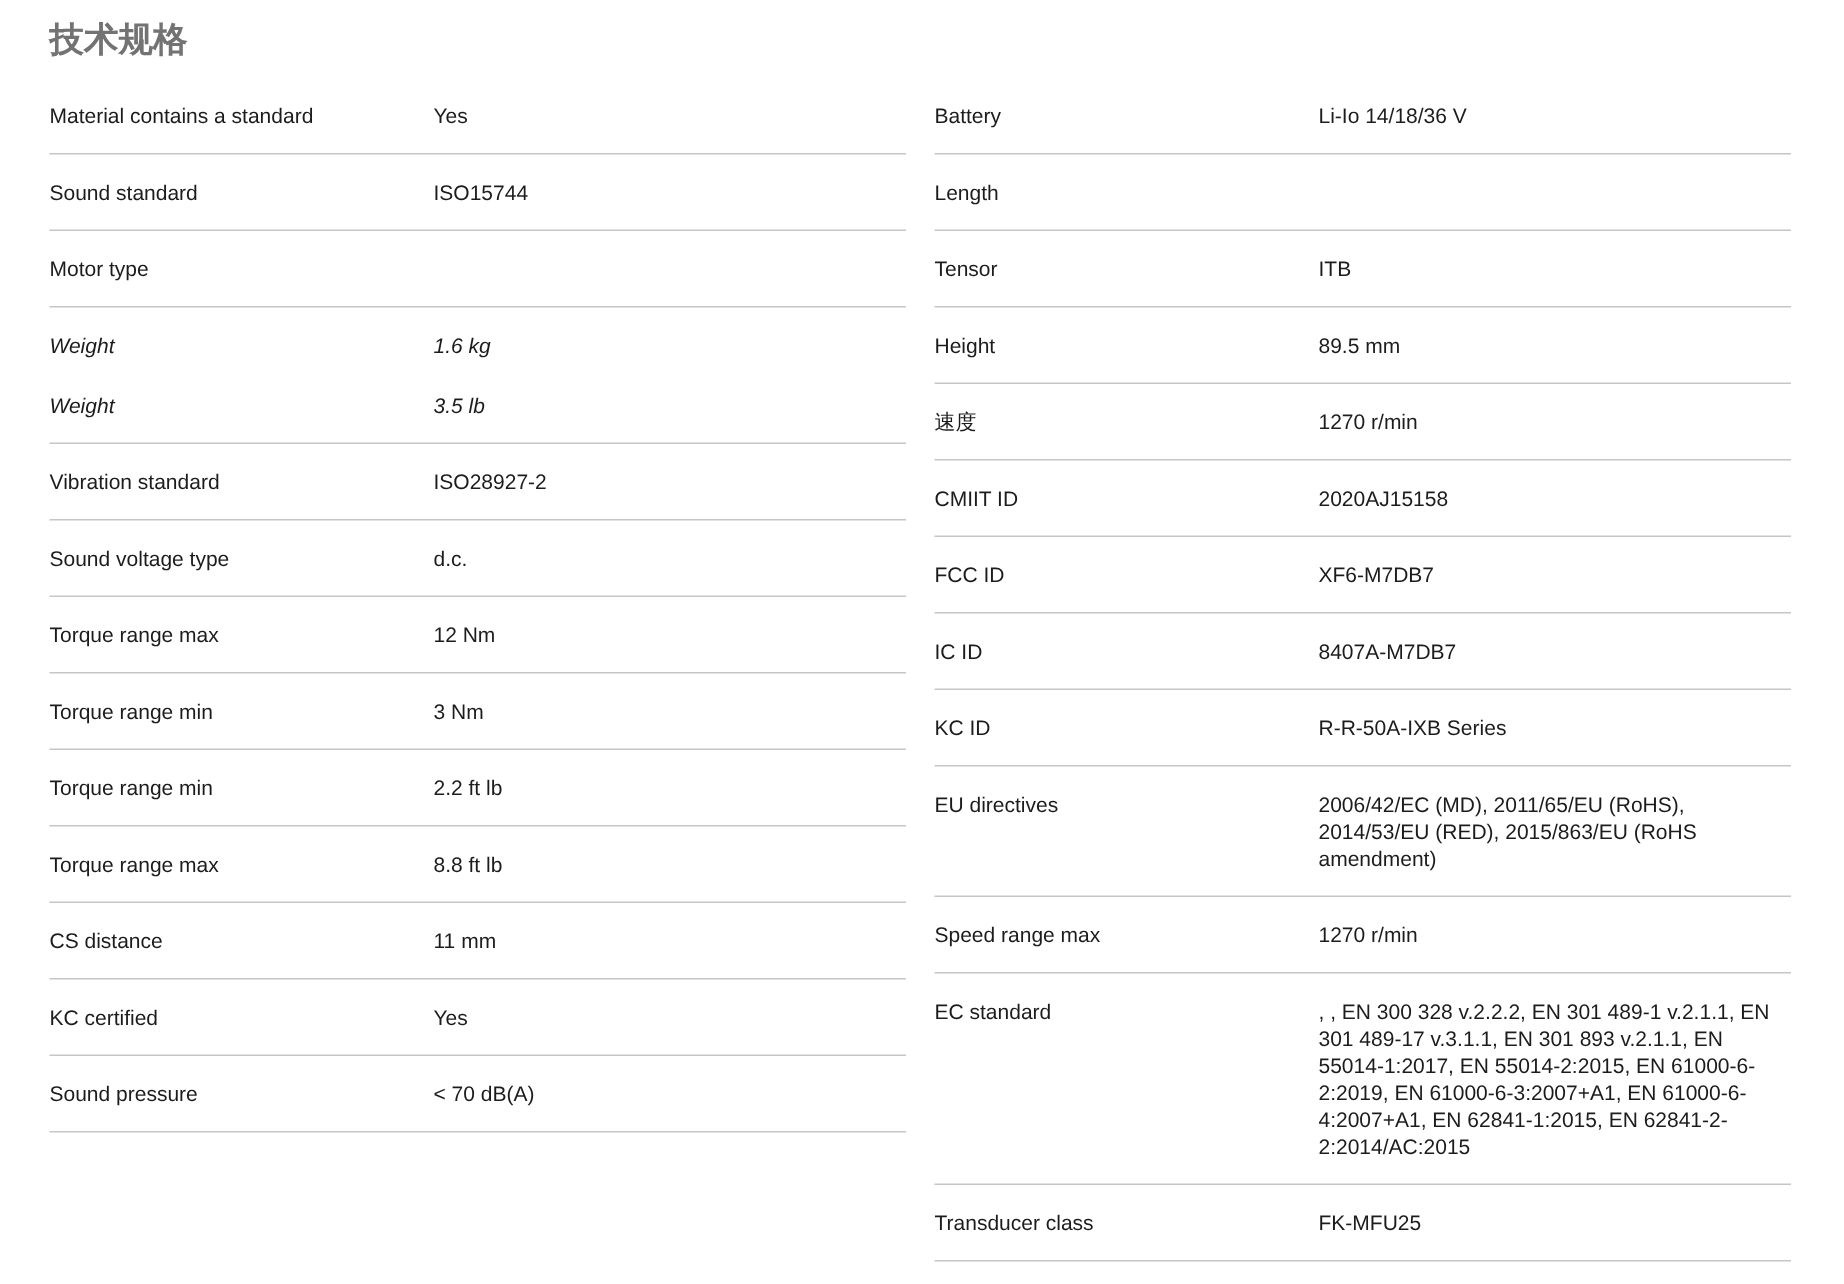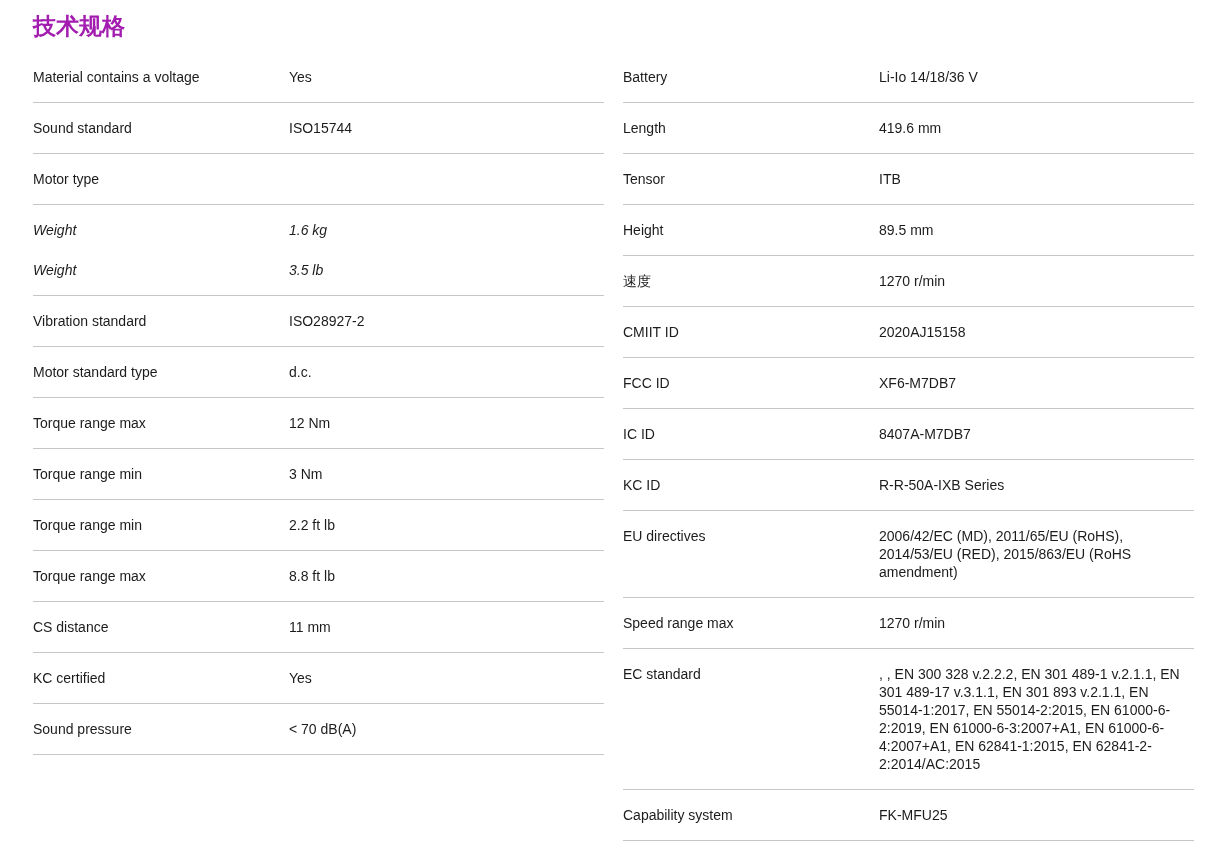--- a/index.html
+++ b/index.html
@@ -19,21 +19,21 @@
     color: var(--text);
   }
   .page {
     padding: 12px 35px 0 33px;
   }
   .page-title {
     font-size: 23px;
     line-height: 28px;
     font-weight: 700;
     margin: 0 0 12px 0;
-    color: #a21caf;
+    color: #737373;
   }
   .columns {
     display: flex;
     gap: 19px;
     align-items: flex-start;
   }
   .col {
     flex: 1 1 0;
     min-width: 0;
   }
@@ -66,21 +66,21 @@
 </style>
 </head>
 <body>
 
 <main class="page">
   <h1 class="page-title">技术规格</h1>
   <div class="columns">
     <section class="col" id="col-left">
         <div class="spec-cell">
           <div class="spec-entry">
-            <div class="spec-label">Material contains a voltage</div>
+            <div class="spec-label">Material contains a standard</div>
             <div class="spec-value">Yes</div>
           </div>
         </div>
         <div class="spec-cell">
           <div class="spec-entry">
             <div class="spec-label">Sound standard</div>
             <div class="spec-value">ISO15744</div>
           </div>
         </div>
         <div class="spec-cell">
@@ -99,21 +99,21 @@
           </div>
         </div>
         <div class="spec-cell">
           <div class="spec-entry">
             <div class="spec-label">Vibration standard</div>
             <div class="spec-value">ISO28927-2</div>
           </div>
         </div>
         <div class="spec-cell">
           <div class="spec-entry">
-            <div class="spec-label">Motor standard type</div>
+            <div class="spec-label">Sound voltage type</div>
             <div class="spec-value">d.c.</div>
           </div>
         </div>
         <div class="spec-cell">
           <div class="spec-entry">
             <div class="spec-label">Torque range max</div>
             <div class="spec-value">12 Nm</div>
           </div>
         </div>
         <div class="spec-cell">
@@ -156,21 +156,20 @@
     <section class="col" id="col-right">
         <div class="spec-cell">
           <div class="spec-entry">
             <div class="spec-label">Battery</div>
             <div class="spec-value">Li-Io 14/18/36 V</div>
           </div>
         </div>
         <div class="spec-cell">
           <div class="spec-entry">
             <div class="spec-label">Length</div>
-            <div class="spec-value">419.6 mm</div>
           </div>
         </div>
         <div class="spec-cell">
           <div class="spec-entry">
             <div class="spec-label">Tensor</div>
             <div class="spec-value">ITB</div>
           </div>
         </div>
         <div class="spec-cell">
           <div class="spec-entry">
@@ -221,21 +220,21 @@
           </div>
         </div>
         <div class="spec-cell">
           <div class="spec-entry">
             <div class="spec-label">EC standard</div>
             <div class="spec-value">, , EN 300 328 v.2.2.2, EN 301 489-1 v.2.1.1, EN 301 489-17 v.3.1.1, EN 301 893 v.2.1.1, EN 55014-1:2017, EN 55014-2:2015, EN 61000-6-2:2019, EN 61000-6-3:2007+A1, EN 61000-6-4:2007+A1, EN 62841-1:2015, EN 62841-2-2:2014/AC:2015</div>
           </div>
         </div>
         <div class="spec-cell">
           <div class="spec-entry">
-            <div class="spec-label">Capability system</div>
+            <div class="spec-label">Transducer class</div>
             <div class="spec-value">FK-MFU25</div>
           </div>
         </div>
         <div class="spec-cell">
           <div class="spec-entry"></div>
         </div>
       </section>
   </div>
 </main>
 

